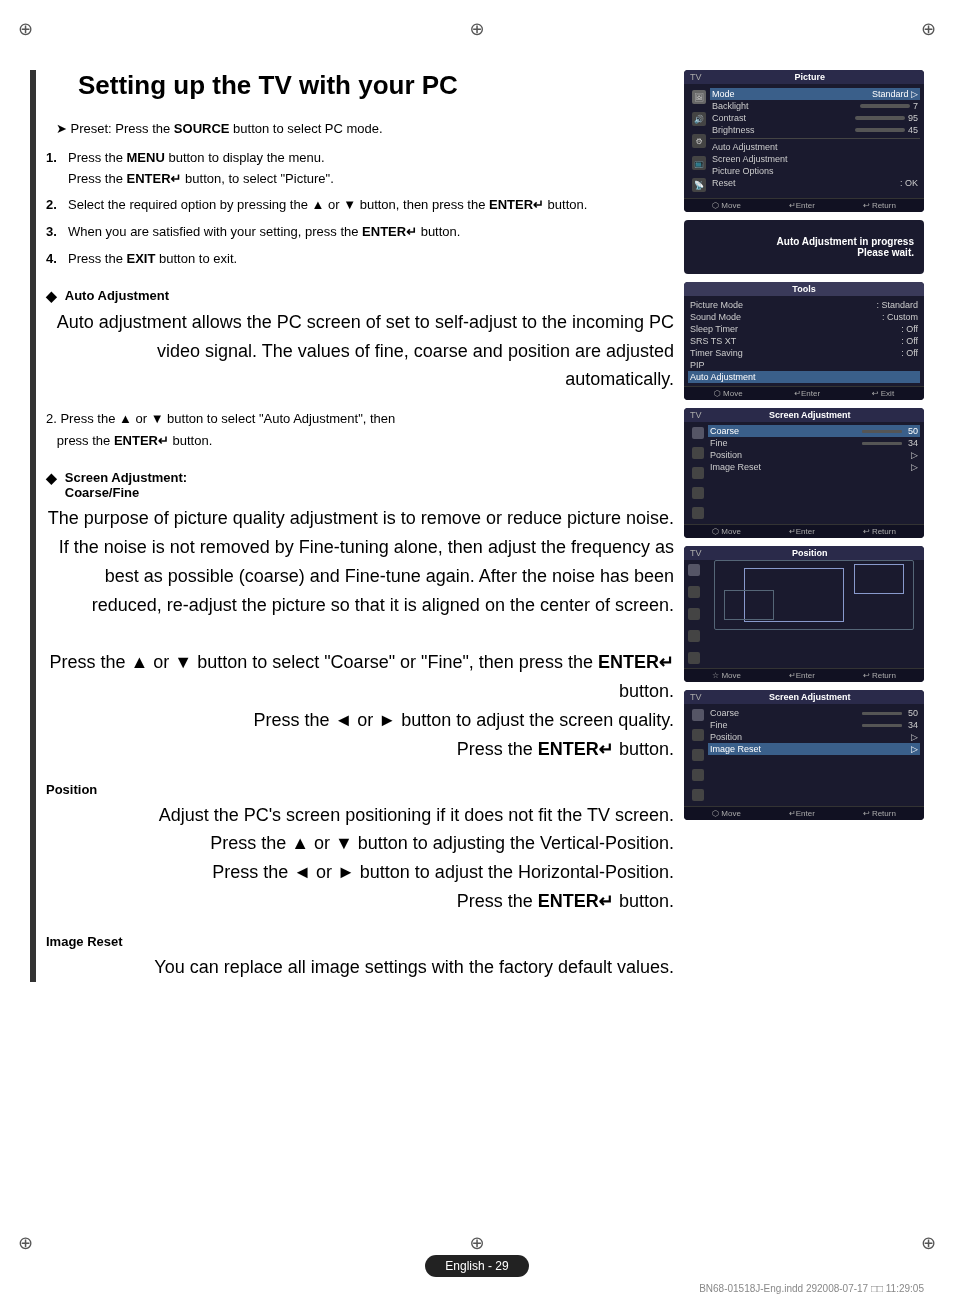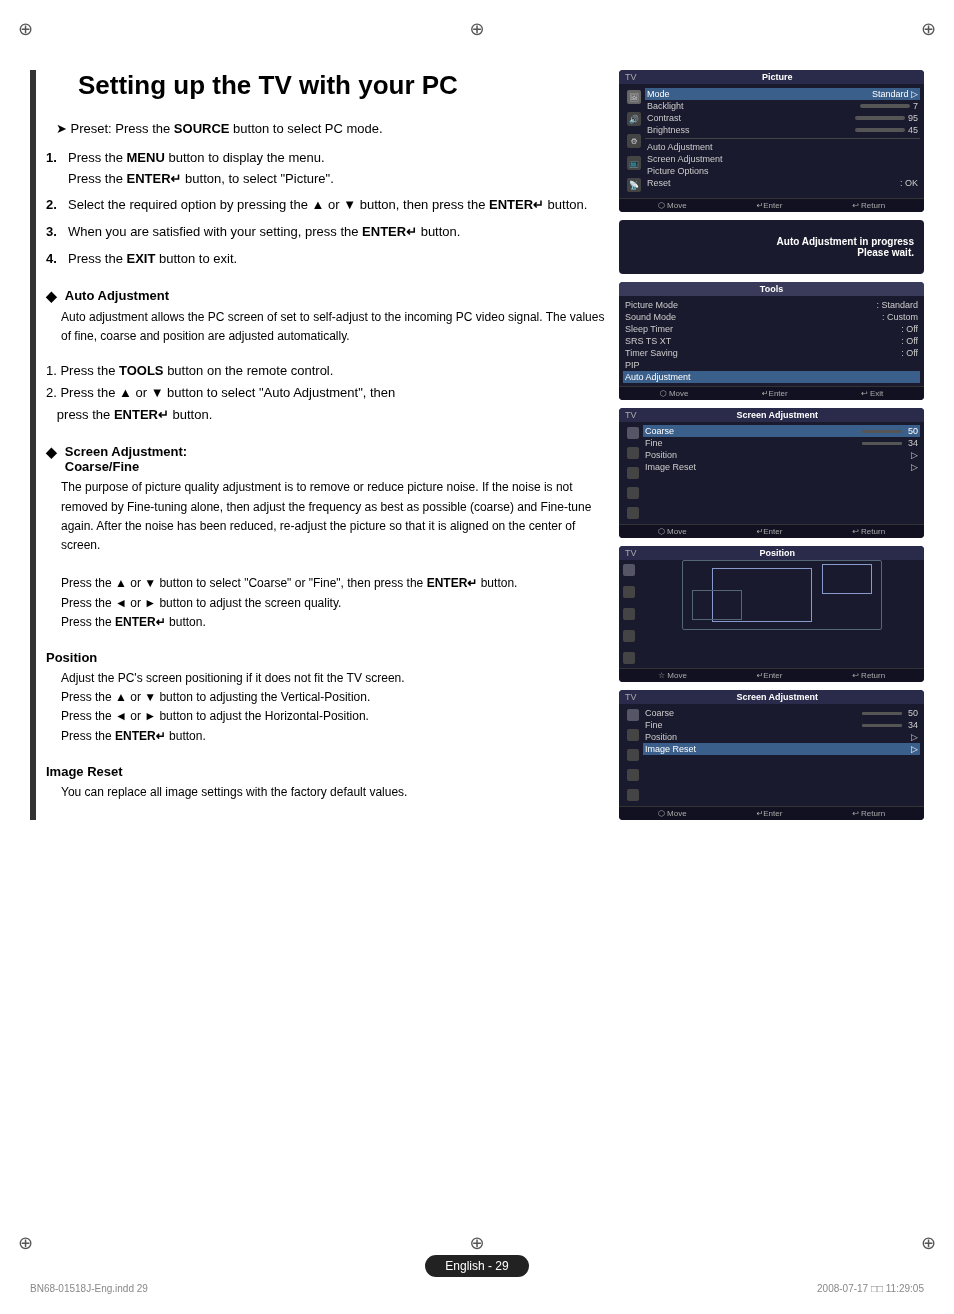--- a/index.html
+++ b/index.html
@@ -34,21 +34,21 @@
       margin-right: 10px;
       flex-shrink: 0;
     }
 
     .main-content {
       flex: 1;
       padding-right: 10px;
     }
 
     .right-panels {
-      width: 305px;
+      width: 240px;
       flex-shrink: 0;
       display: flex;
       flex-direction: column;
       gap: 8px;
     }
 
     
     .page-title {
       font-size: 26px;
       font-weight: bold;
@@ -97,23 +97,24 @@
       display: flex;
       align-items: flex-start;
     }
 
     .bullet-diamond {
       margin-right: 8px;
       font-size: 14px;
     }
 
     .section-body {
-      font-size: 12px;
+      font-size: 18px;
       line-height: 1.6;
-      margin-left: 15px;
+      margin-left: 1px;
+      text-align: right;
     }
 
     .easy-setting {
       margin-top: 14px;
     }
 
     .easy-setting-title {
       font-weight: bold;
       margin-bottom: 4px;
     }
@@ -461,21 +462,21 @@
       color: #fff;
       padding: 4px 20px;
       border-radius: 12px;
       font-size: 12px;
     }
 
     .footer-meta {
       font-size: 10px;
       color: #888;
       display: flex;
-      justify-content: space-between;
+      justify-content: flex-end;
       width: 100%;
       padding: 0 30px;
     }
 
     
     .crosshair {
       font-size: 18px;
       color: #555;
       position: absolute;
     }
@@ -533,21 +534,20 @@
       </div>
 
       <div class="section">
         <div class="section-title">
           <span class="bullet-diamond">◆</span>
           <span>Auto Adjustment</span>
         </div>
         <div class="section-body">Auto adjustment allows the PC screen of set to self-adjust to the incoming PC video signal. The values of fine, coarse and position are adjusted automatically.</div>
 
         <div class="easy-setting">
-          <div class="easy-step">1. Press the <b>TOOLS</b> button on the remote control.</div>
           <div class="easy-step">2. Press the ▲ or ▼ button to select "Auto Adjustment", then<br>&nbsp;&nbsp;&nbsp;press the <b>ENTER↵</b> button.</div>
         </div>
       </div>
 
       <div class="screen-adj-section section">
         <div class="section-title">
           <span class="bullet-diamond">◆</span>
           <span><b>Screen Adjustment:</b><br><b>Coarse/Fine</b></span>
         </div>
         <div class="section-body">

